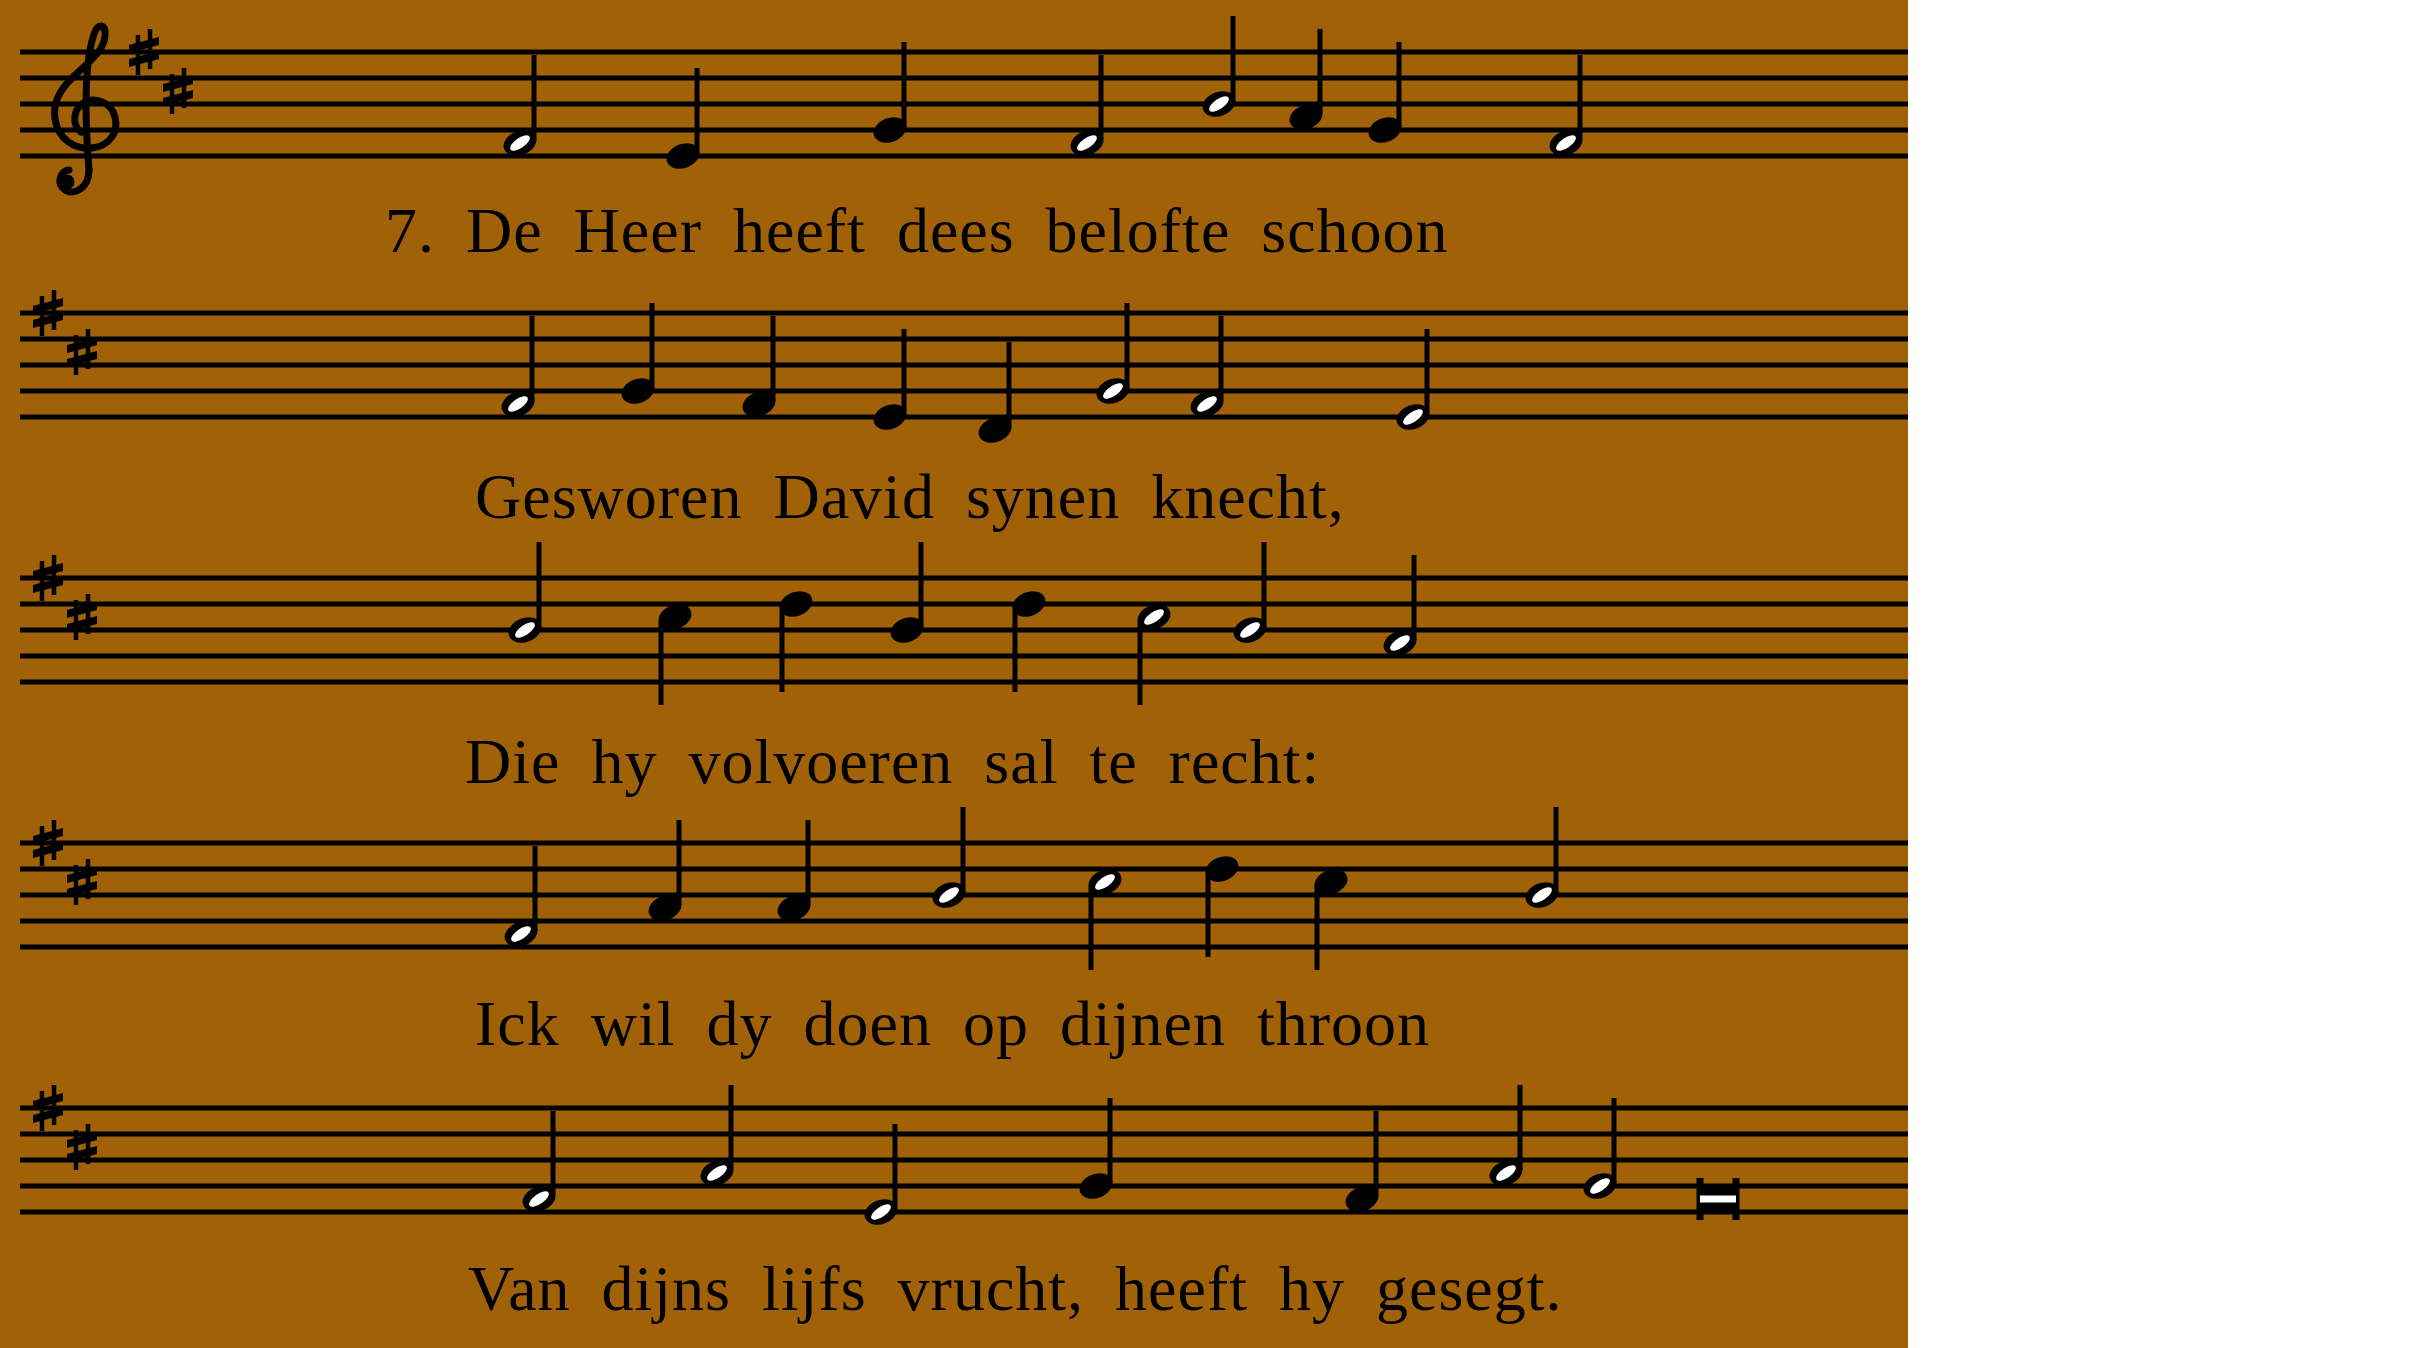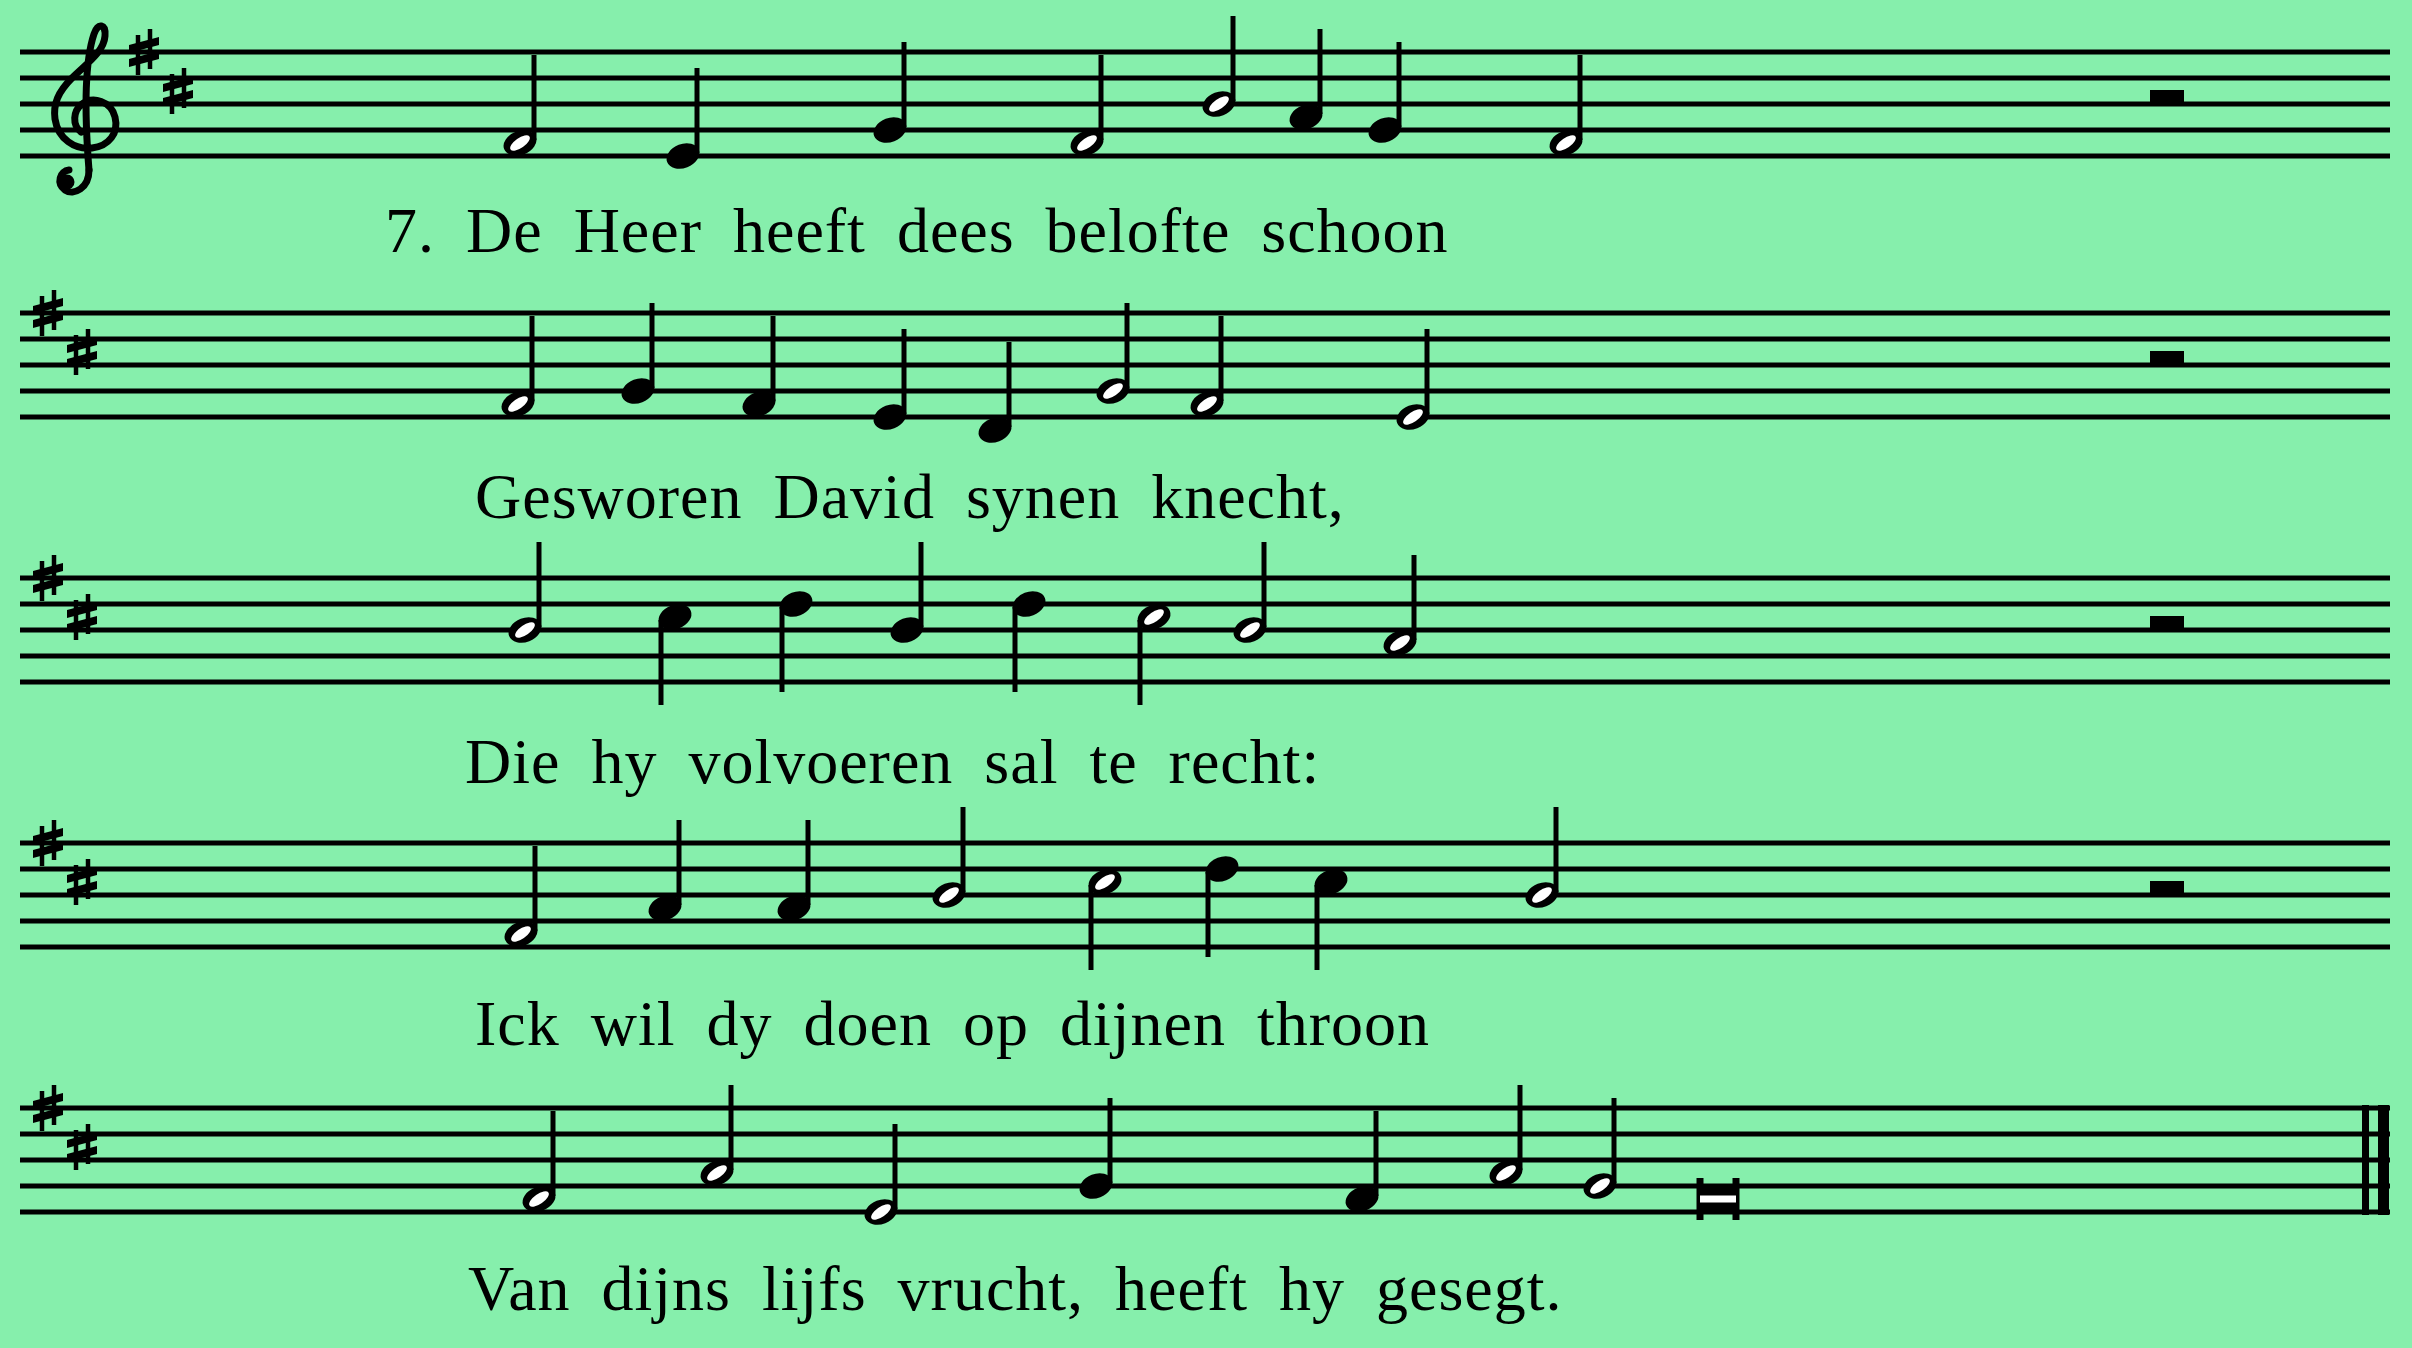--- a/index.html
+++ b/index.html
@@ -1,16 +1,16 @@
 <!DOCTYPE html>
 <html><head>
 <meta charset="utf-8">
 <style>
   html,body{margin:0;padding:0;background:#ffffff;}
-  .page{position:relative;width:2412px;height:1348px;background:#86efac;overflow:hidden;}
+  .page{position:relative;width:1908px;height:1348px;background:#a16207;overflow:hidden;}
   svg{display:block;}
   .lyric{font-family:"Liberation Serif", serif;font-size:64px;fill:#000;word-spacing:14px;letter-spacing:1px;}
 </style>
 </head>
 <body>
 
 <div class="page">
   <svg id="score" width="2412" height="1348" viewBox="0 0 2412 1348" xmlns="http://www.w3.org/2000/svg">
       <g>
         <line x1="20" y1="52" x2="2390" y2="52" stroke="#000000" stroke-width="5"></line>

